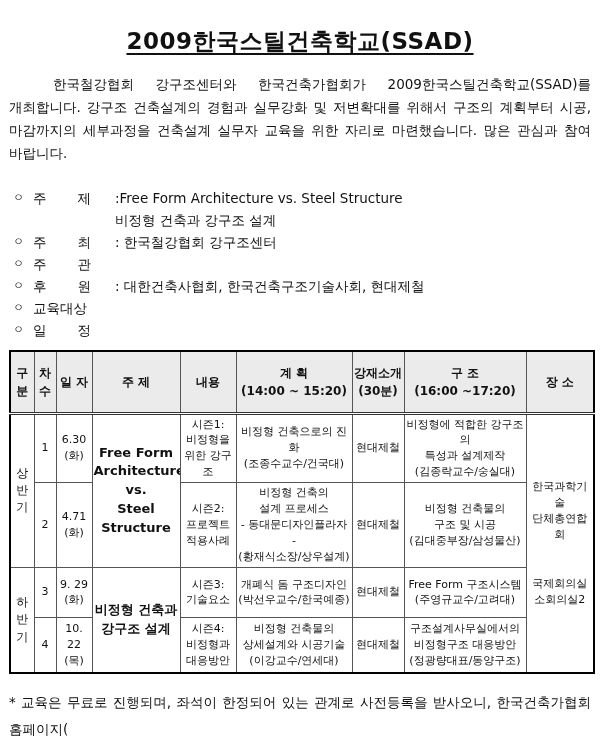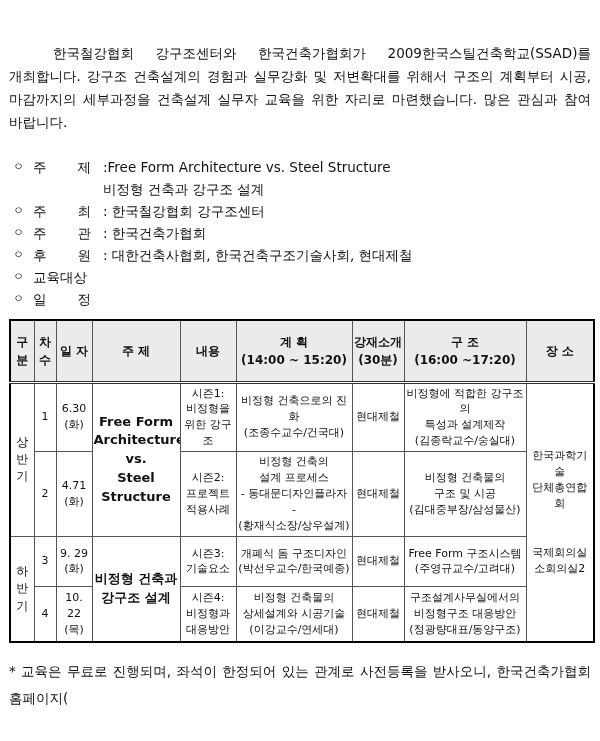--- a/index.html
+++ b/index.html
@@ -31,21 +31,21 @@
   }
 
   .info-list { margin-top: 22px; font-size: 13.5px; }
   .info-item { display: flex; align-items: flex-start; line-height: 22px; }
   .info-bullet { width: 14px; margin-left: 4px; font-size: 11px; line-height: 22px; }
   .info-label {
     width: 58px; margin-left: 6px;
     text-align: justify; text-align-last: justify;
     white-space: pre-line;
   }
-  .info-value { margin-left: 12px; white-space: pre-line; }
+  .info-value { margin-left: 24px; white-space: pre-line; }
 
   table.schedule {
     margin-top: 9px;
     width: 584px;
     border-collapse: collapse;
     table-layout: fixed;
     border: 2px solid #000;
     font-size: 11px;
   }
   table.schedule th, table.schedule td {
@@ -74,39 +74,39 @@
     line-height: 27px;
     text-align: justify;
     word-break: keep-all;
   }
 </style>
 </head>
 <body>
 
 <div class="page">
 
+  <h1 class="doc-title">2009한국스틸건축학교(SSAD)</h1>
 
   <p class="intro">한국철강협회 강구조센터와 한국건축가협회가 2009한국스틸건축학교(SSAD)를 개최합니다. 강구조 건축설계의 경험과 실무강화 및 저변확대를 위해서 구조의 계획부터 시공, 마감까지의 세부과정을 건축설계 실무자 교육을 위한 자리로 마련했습니다. 많은 관심과 참여 바랍니다.</p>
 
   <div class="info-list">
     <div class="info-item">
       <span class="info-bullet">ㅇ</span>
       <span class="info-label">주 제</span>
       <span class="info-value">:Free Form Architecture vs. Steel Structure
 비정형 건축과 강구조 설계</span>
     </div>
     <div class="info-item">
       <span class="info-bullet">ㅇ</span>
       <span class="info-label">주 최</span>
       <span class="info-value">: 한국철강협회 강구조센터</span>
     </div>
     <div class="info-item">
       <span class="info-bullet">ㅇ</span>
       <span class="info-label">주 관</span>
-      <span class="info-value">: 한국건축가협회</span>
     </div>
     <div class="info-item">
       <span class="info-bullet">ㅇ</span>
       <span class="info-label">후 원</span>
       <span class="info-value">: 대한건축사협회, 한국건축구조기술사회, 현대제철</span>
     </div>
     <div class="info-item">
       <span class="info-bullet">ㅇ</span>
       <span class="info-label">교육대상</span>
     </div>

